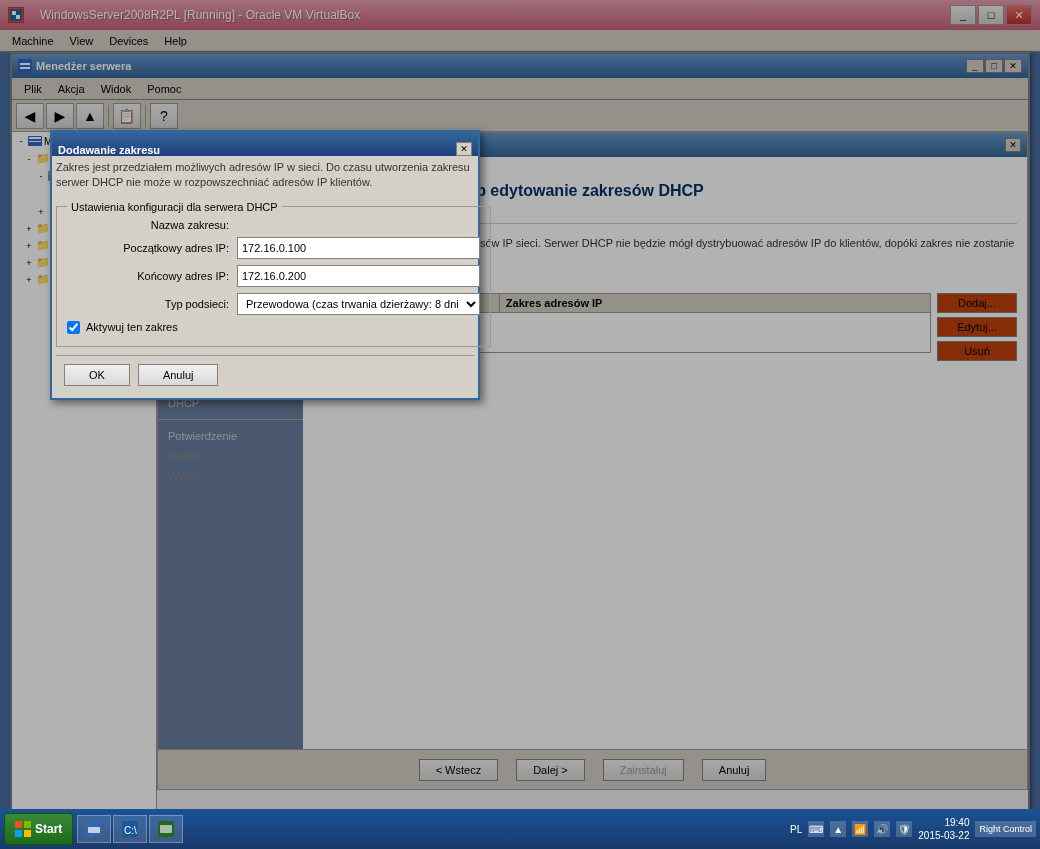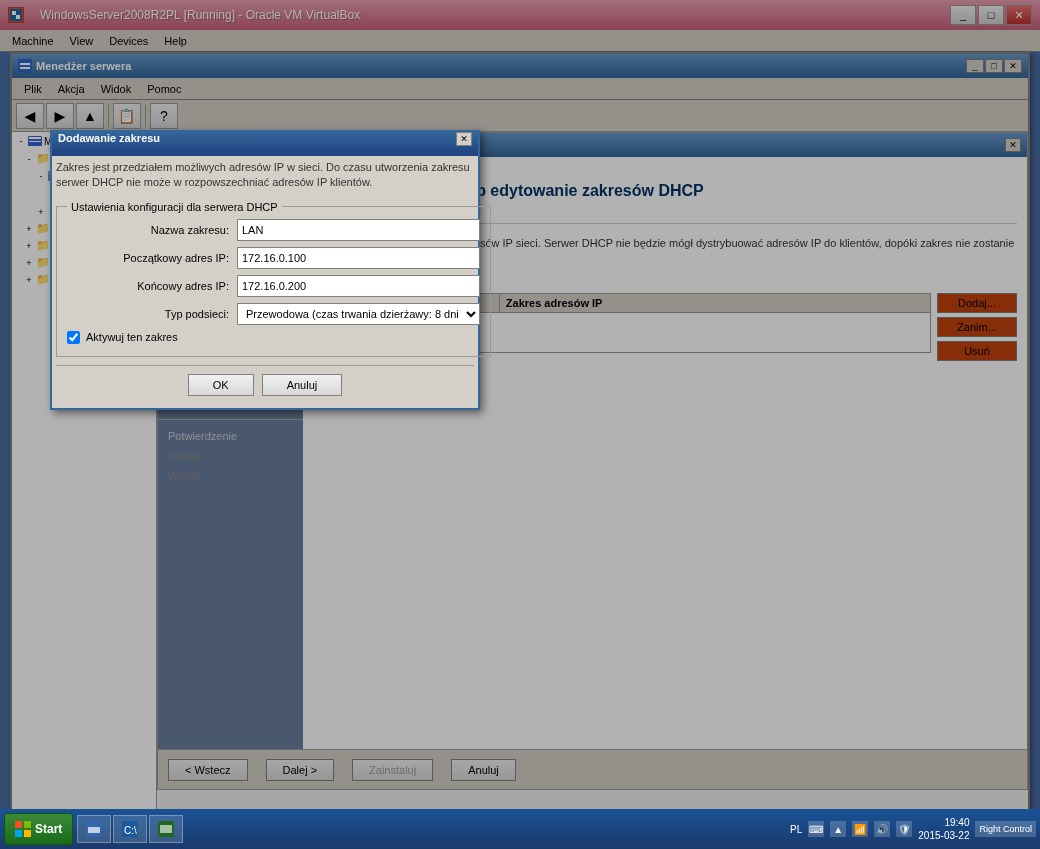--- a/index.html
+++ b/index.html
@@ -70,46 +70,46 @@
     
     .ranges-label { font-size: 11px; margin-bottom: 4px; }
     .ranges-table { width: 100%; border-collapse: collapse; border: 1px solid #999; margin-bottom: 6px; }
     .ranges-table th { background: #d4d0c8; padding: 3px 6px; text-align: left; font-size: 11px; border: 1px solid #999; }
     .ranges-table td { padding: 3px 6px; font-size: 11px; border: 1px solid #999; }
     .ranges-buttons { display: flex; flex-direction: column; gap: 4px; }
     .range-btn { width: 80px; padding: 3px 6px; background: #c2410c; border: 1px solid #808080; cursor: pointer; font-size: 11px; }
     .range-btn:disabled { color: #999; cursor: default; }
 
     
-    .wizard-footer { height: 40px; background: #d4d0c8; border-top: 1px solid #999; display: flex; align-items: center; justify-content: flex-start; padding: 0 10px; gap: 18px; }
+    .wizard-footer { height: 40px; background: #d4d0c8; border-top: 1px solid #999; display: flex; align-items: center; justify-content: center; padding: 0 10px; gap: 18px; }
     .wiz-btn { padding: 4px 16px; background: linear-gradient(to bottom, #f0f0f0, #d8d8d8); border: 1px solid #808080; cursor: pointer; font-size: 11px; }
     .wiz-btn:disabled { color: #999; cursor: default; }
 
     
     .modal-overlay { position: absolute; top: 0; left: 0; right: 0; bottom: 0; background: rgba(0,0,0,0.3); z-index: 100; }
     .modal-dialog { position: absolute; top: 130px; left: 50px; width: 430px; background: #d4d0c8; border: 2px solid #336699; box-shadow: 3px 3px 8px rgba(0,0,0,0.5); z-index: 101; }
-    .modal-title-bar { height: 24px; background: linear-gradient(to bottom, #336699, #204080); display: flex; align-items: flex-start; justify-content: space-between; padding: 0 6px; }
+    .modal-title-bar { height: 24px; background: linear-gradient(to bottom, #336699, #204080); display: flex; align-items: flex-end; justify-content: space-between; padding: 0 6px; }
     .modal-title-text { color: white; font-size: 11px; font-weight: bold; }
     .modal-close { width: 16px; height: 14px; background: #d4d0c8; border: 1px solid #808080; display: flex; align-items: center; justify-content: center; font-size: 9px; cursor: pointer; }
     .modal-content { padding: 4px; }
     .modal-desc { font-size: 11px; color: #333; margin-bottom: 10px; line-height: 1.4; }
 
     .form-group { margin-bottom: 6px; display: flex; align-items: center; }
     .form-label { width: 170px; font-size: 11px; text-align: right; padding-right: 8px; flex-shrink: 0; }
     .form-input { flex: 1; height: 22px; border: 1px solid #808080; padding: 2px 4px; font-size: 11px; background: white; }
     .form-select { flex: 1; height: 22px; border: 1px solid #808080; padding: 2px 4px; font-size: 11px; background: white; }
 
     .fieldset { border: 1px solid #999; padding: 6px 10px; margin-bottom: 8px; }
     .fieldset-legend { font-size: 11px; padding: 0 4px; }
 
     .checkbox-row { display: flex; align-items: center; gap: 6px; margin: 6px 0; }
     .checkbox-row input { width: 13px; height: 13px; }
     .checkbox-row label { font-size: 11px; }
 
-    .modal-footer { display: flex; justify-content: center; gap: 8px; padding: 8px; border-top: 1px solid #999; }
+    .modal-footer { display: flex; justify-content: flex-start; gap: 8px; padding: 8px; border-top: 1px solid #999; }
     .modal-btn { padding: 4px 24px; background: linear-gradient(to bottom, #f0f0f0, #d8d8d8); border: 1px solid #808080; cursor: pointer; font-size: 11px; }
 
     
     .taskbar { position: fixed; bottom: 0; left: 0; width: 1040px; height: 40px; background: linear-gradient(to bottom, #1a5296, #1a3a6b); display: flex; align-items: center; padding: 0 4px; gap: 4px; z-index: 200; }
     .start-btn { height: 32px; padding: 0 10px; background: linear-gradient(to bottom, #3a8a3a, #1a6a1a); border: 1px solid #0a5a0a; color: white; font-weight: bold; font-size: 12px; cursor: pointer; border-radius: 3px; display: flex; align-items: center; gap: 4px; }
     .taskbar-items { display: flex; gap: 2px; flex: 1; }
     .taskbar-item { height: 28px; padding: 0 8px; background: rgba(255,255,255,0.15); border: 1px solid rgba(255,255,255,0.3); color: white; font-size: 10px; display: flex; align-items: center; gap: 4px; cursor: pointer; }
     .taskbar-right { display: flex; align-items: center; gap: 6px; color: white; font-size: 10px; }
     .tray-icon { width: 16px; height: 16px; background: rgba(255,255,255,0.2); display: flex; align-items: center; justify-content: center; font-size: 10px; }
     .clock { text-align: right; line-height: 1.3; }
@@ -299,21 +299,21 @@
                   </thead>
                   <tbody>
                     <tr>
                         <td colspan="2" style="height:40px;"></td>
                       </tr>
                   </tbody>
                 </table>
               </div>
               <div class="ranges-buttons">
                 <button class="range-btn">Dodaj...</button>
-                <button class="range-btn">Zanim...</button>
+                <button class="range-btn">Edytuj...</button>
                 <button class="range-btn">Usuń</button>
               </div>
             </div>
           </div>
         </div>
 
         <div class="wizard-footer">
           <button class="wiz-btn">&lt; Wstecz</button>
           <button class="wiz-btn">Dalej &gt;</button>
           <button class="wiz-btn" disabled="">Zainstaluj</button>
@@ -339,21 +339,20 @@
       <div class="modal-close">✕</div>
     </div>
     <div class="modal-content">
       <p class="modal-desc">Zakres jest przedziałem możliwych adresów IP w sieci. Do czasu utworzenia zakresu serwer DHCP nie może w rozpowszechniać adresów IP klientów.</p>
 
       <fieldset class="fieldset">
         <legend class="fieldset-legend">Ustawienia konfiguracji dla serwera DHCP</legend>
 
         <div class="form-group">
           <label class="form-label">Nazwa zakresu:</label>
-          <input type="text" class="form-input" value="LAN" style="">
         </div>
         <div class="form-group">
           <label class="form-label">Początkowy adres IP:</label>
           <input type="text" class="form-input" value="172.16.0.100" style="">
         </div>
         <div class="form-group">
           <label class="form-label">Końcowy adres IP:</label>
           <input type="text" class="form-input" value="172.16.0.200" style="">
         </div>
         <div class="form-group">

